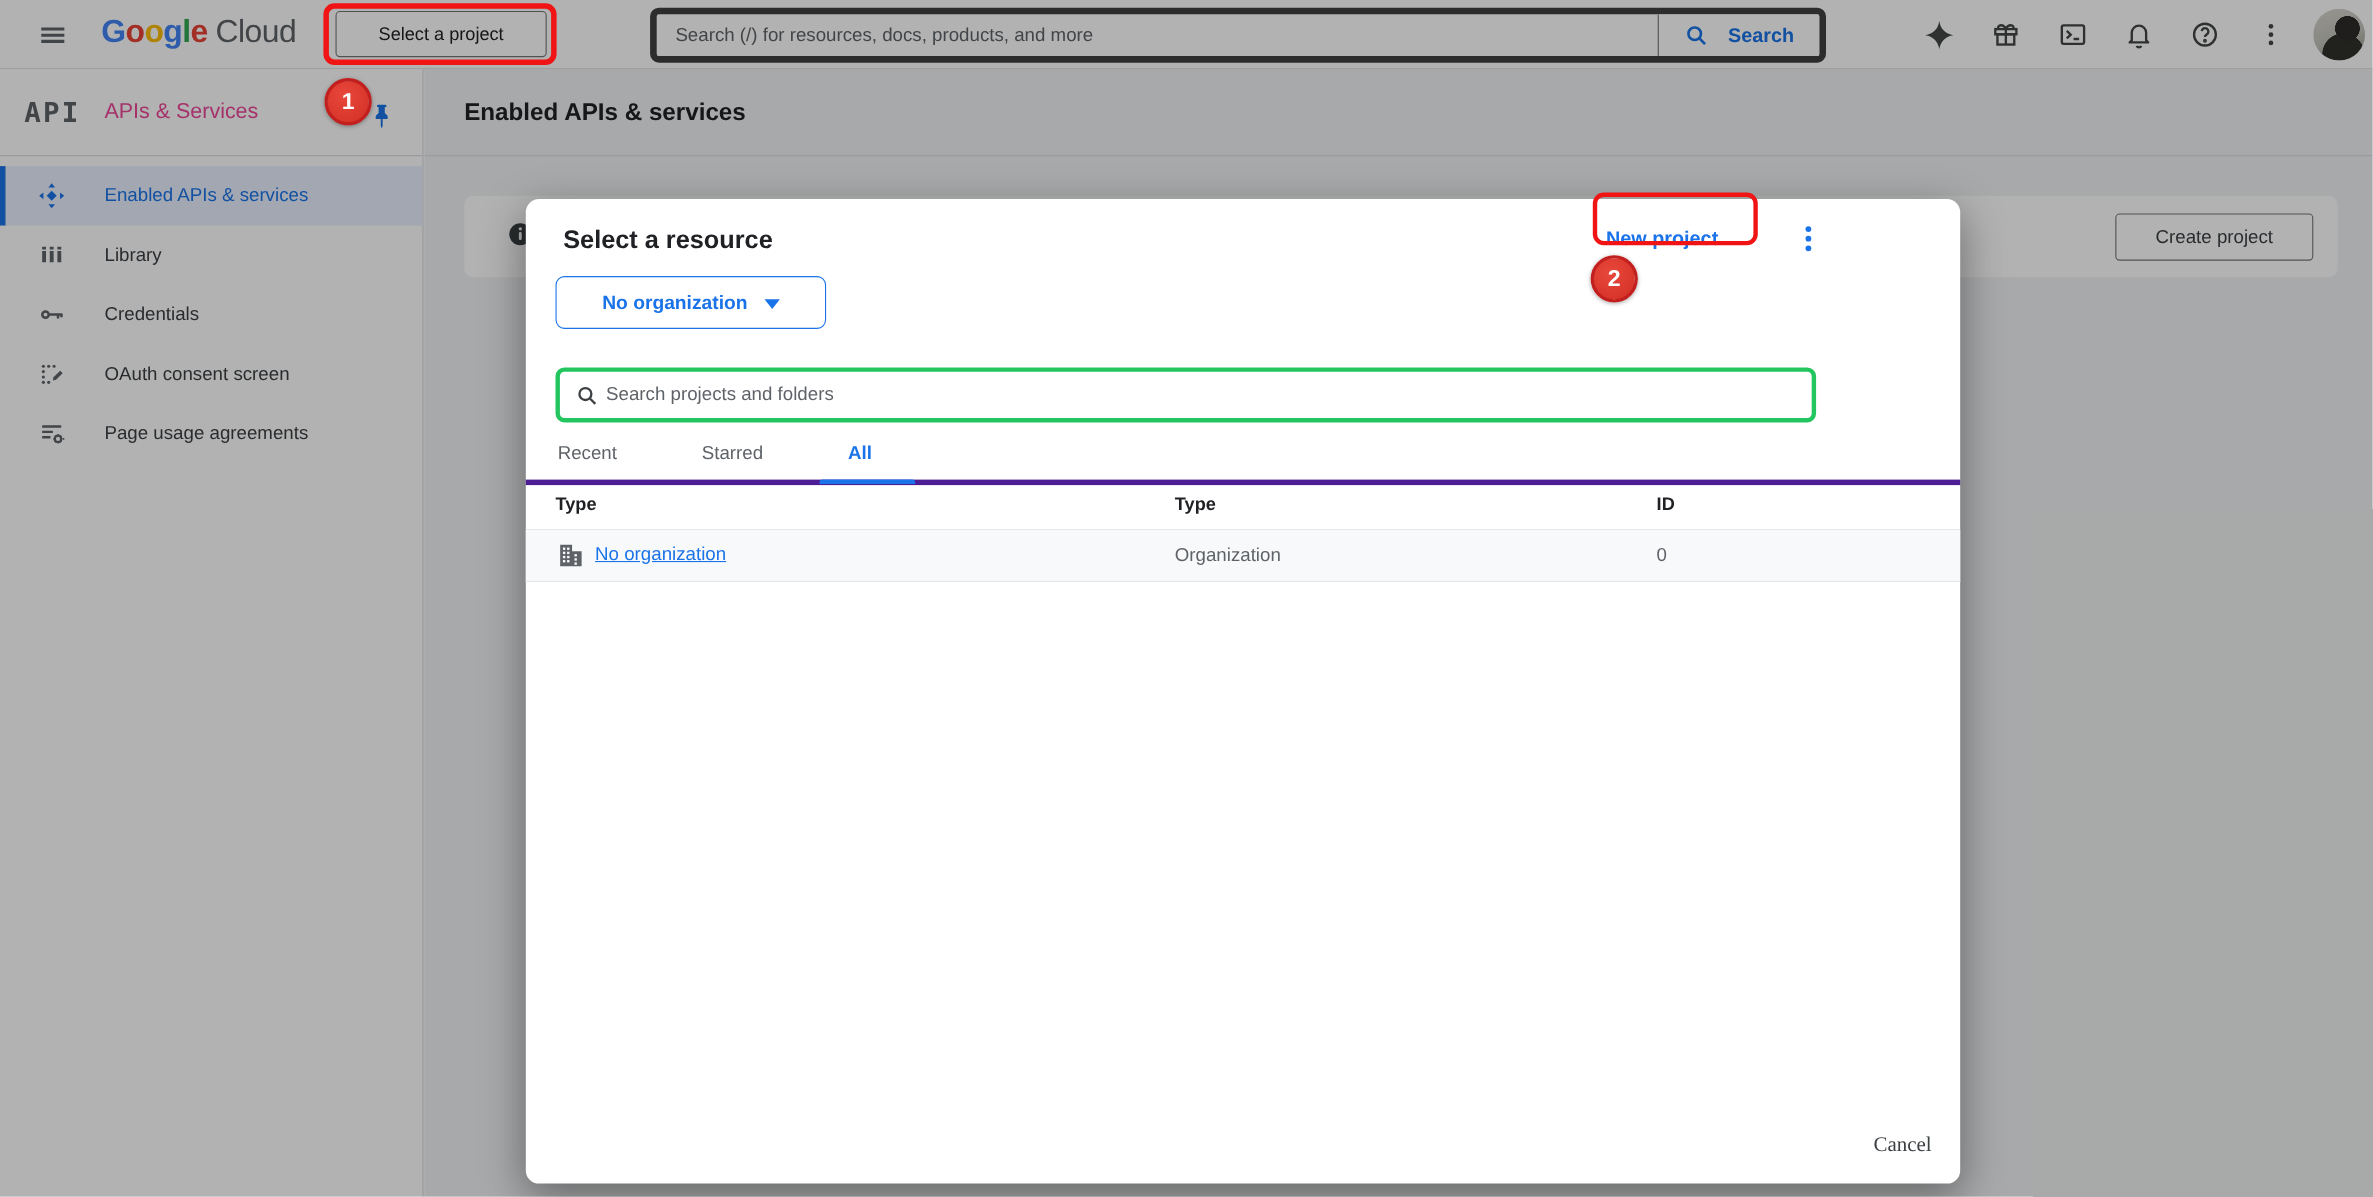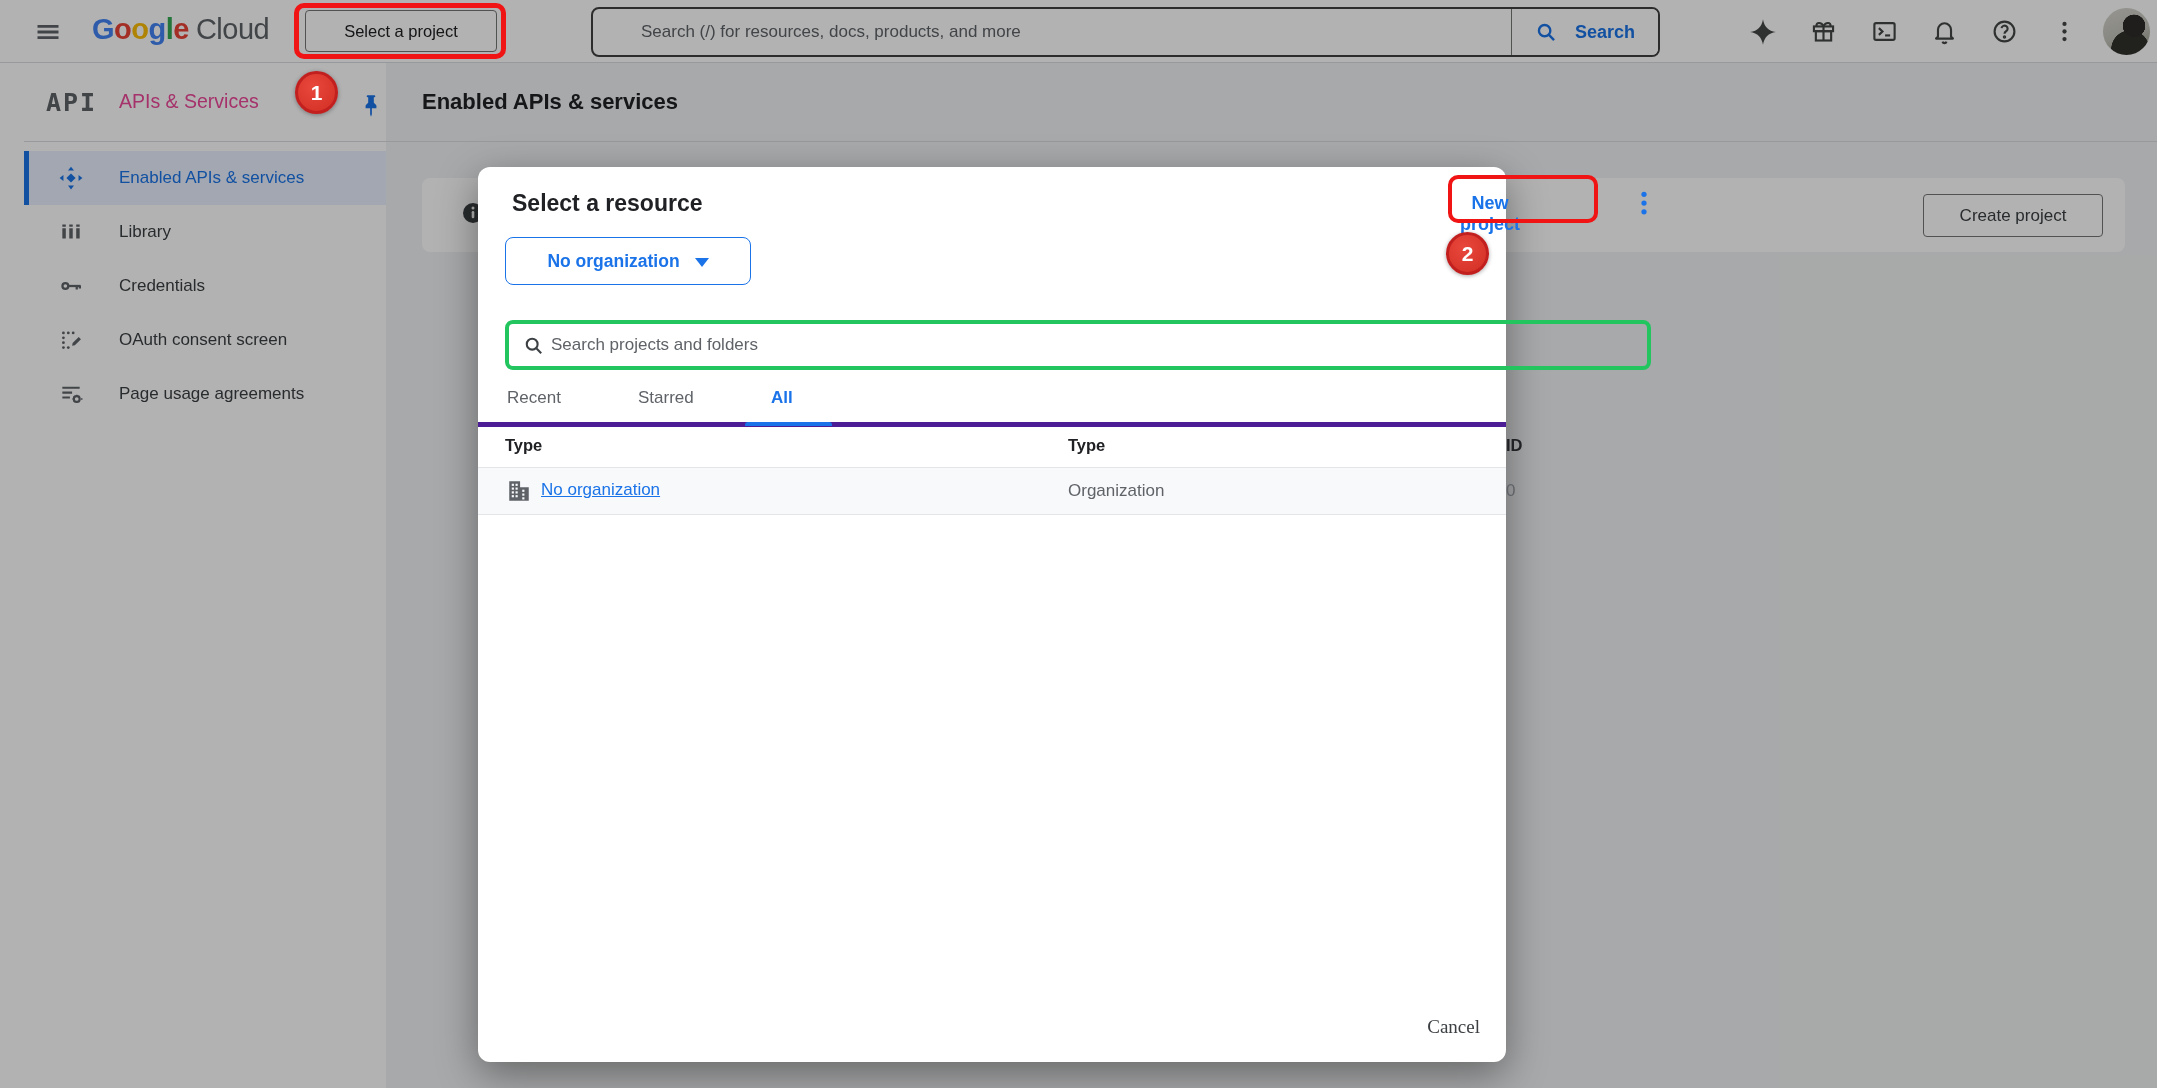--- a/index.html
+++ b/index.html
@@ -12,33 +12,33 @@
     color: #202124;
   }
   
   .topbar { position:absolute; left:0; top:0; width:2157px; height:63px; background:#fff; border-bottom:1px solid #dadce0; z-index:1; }
   .hamburger { position:absolute; left:32px; top:18px; width:32px; height:28px; background:none; border:none; cursor:pointer; }
   .logo { position:absolute; left:92px; top:13px; font-size:29px; letter-spacing:-0.5px; white-space:nowrap; }
   .logo .ltr { font-weight:700; }
   .gl0{color:#4285F4} .gl1{color:#EA4335} .gl2{color:#FBBC05} .gl3{color:#4285F4} .gl4{color:#34A853} .gl5{color:#EA4335}
   .logo-cloud { color:#5f6368; font-weight:400; margin-left:7px; }
   .project-btn { position:absolute; left:305px; top:10px; width:192px; height:42px; background:#fff; border:1px solid #747775; border-radius:4px; font-size:16.5px; color:#202124; font-family:"Liberation Sans",sans-serif; cursor:pointer; }
-  .searchbar { position:absolute; left:591px; top:7px; width:1069px; height:50px; border:2px solid #404040; border-radius:8px; display:flex; align-items:stretch; background:#fff; overflow:hidden;padding-left:31px; }
+  .searchbar { position:absolute; left:591px; top:7px; width:1069px; height:50px; border:6px solid #404040; border-radius:8px; display:flex; align-items:stretch; background:#fff; overflow:hidden; }
   .searchbar input { flex:1; border:none; outline:none; background:transparent; padding-left:17px; font-size:17px; font-family:"Liberation Sans",sans-serif; color:#202124; }
   .searchbar input::placeholder { color:#5f6368; opacity:1; }
   .search-btn { width:147px; border:none; border-left:1px solid #747775; background:#fff; display:flex; align-items:center; justify-content:center; gap:18px; color:#1a73e8; font-size:18px; font-weight:700; font-family:"Liberation Sans",sans-serif; cursor:pointer; }
   .tb-icon { position:absolute; top:18px; width:27px; height:27px; background:none; border:none; cursor:pointer; padding:0; }
   .avatar { position:absolute; left:2103px; top:8px; width:47px; height:47px; border-radius:50%; border:none; cursor:pointer; padding:0;
     background:
       radial-gradient(circle at 66% 38%, #2f2b29 0 26%, rgba(0,0,0,0) 27%),
       radial-gradient(circle at 58% 88%, #30322c 0 38%, rgba(0,0,0,0) 39%),
       linear-gradient(160deg, #d8d6d0 0%, #c3c3ba 55%, #8b8e7f 100%);
   }
   
-  .sidebar { position:absolute; left:0; top:63px; width:385px; height:1025px; background:#fff; border-right:1px solid #dadce0; z-index:1;margin-left:24px; }
+  .sidebar { position:absolute; left:0; top:63px; width:385px; height:1025px; background:#fff; border-right:1px solid #dadce0; z-index:1; }
   .sidebar-header { height:79px; border-bottom:1px solid #dadce0; position:relative; }
   .api-logo { position:absolute; left:22px; top:25px; font-family:"DejaVu Sans Mono", monospace; font-weight:700; font-size:25px; color:#5f6368; letter-spacing:2px; }
   .sidebar-title { position:absolute; left:95px; top:27px; font-size:19.5px; color:#ec4899; }
   .pin-btn { position:absolute; left:334px; top:30px; background:none; border:none; cursor:pointer; padding:0; }
   .nav { padding-top:9px; }
   .nav-item { height:54px; display:flex; align-items:center; position:relative; cursor:pointer; }
   .nav-icon { width:26px; height:26px; margin-left:34px; flex:0 0 auto; }
   .nav-label { margin-left:35px; font-size:17px; color:#3c4043; }
   .nav-item.selected { background:#e8f0fe; }
   .nav-item.selected::before { content:""; position:absolute; left:0; top:0; bottom:0; width:5px; background:#1a73e8; }
@@ -46,21 +46,21 @@
   
   .main { position:absolute; left:386px; top:63px; width:1771px; height:1025px; background:#f1f3f4; z-index:1; }
   .page-header { height:79px; border-bottom:1px solid #dadce0; display:flex; align-items:center; }
   .page-title { margin-left:36px; font-size:22px; color:#202124; }
   .banner { position:absolute; left:36px; top:115px; width:1703px; height:74px; background:#fff; border-radius:8px; display:flex; align-items:center; }
   .info-icon { margin-left:39px; }
   .create-btn { position:absolute; right:22px; top:16px; width:180px; height:43px; border:1px solid #747775; border-radius:4px; background:#fff; font-size:17px; color:#3c4043; font-family:"Liberation Sans",sans-serif; cursor:pointer; }
   
   .scrim { position:absolute; inset:0; background:rgba(0,0,0,0.30); z-index:10; }
   
-  .modal { position:absolute; left:478px; top:167px; width:1028px; height:895px; background:#fff; border-radius:12px; box-shadow:0 12px 40px rgba(0,0,0,0.40); z-index:20; }
+  .modal { position:absolute; left:478px; top:181px; width:1304px; height:895px; background:#fff; border-radius:12px; box-shadow:0 12px 40px rgba(0,0,0,0.40); z-index:20; }
   .modal-title { position:absolute; left:34px; top:23px; font-size:23px; color:#202124; }
   .new-project-btn { position:absolute; left:982px; top:26px; background:none; border:none; color:#1a73e8; font-size:18px; font-weight:700; font-family:"Liberation Sans",sans-serif; cursor:pointer; }
   .modal-menu-btn { position:absolute; left:1148px; top:17px; width:36px; height:40px; background:none; border:none; cursor:pointer; padding:0; }
   .org-dropdown { position:absolute; left:27px; top:70px; width:246px; height:48px; border:1.5px solid #1a73e8; border-radius:8px; background:#fff; display:flex; align-items:center; justify-content:center; gap:15px; color:#1a73e8; font-size:17.5px; font-weight:700; font-family:"Liberation Sans",sans-serif; cursor:pointer; }
   .caret-down { width:0; height:0; border-left:7px solid transparent; border-right:7px solid transparent; border-top:9px solid #1a73e8; margin-top:3px; }
   .modal-search { position:absolute; left:27px; top:153px; width:1146px; height:50px; border:4px solid #22c55e; border-radius:8px; display:flex; align-items:center; }
   .modal-search svg { margin-left:14px; flex:0 0 auto; }
   .modal-search input { flex:1; border:none; outline:none; background:transparent; padding-left:7px; font-size:17px; font-family:"Liberation Sans",sans-serif; color:#202124; }
   .modal-search input::placeholder { color:#5f6368; opacity:1; }
   .tabs { position:absolute; left:0; top:210px; width:100%; height:50px; border-bottom:5px solid #4c1d95; }

